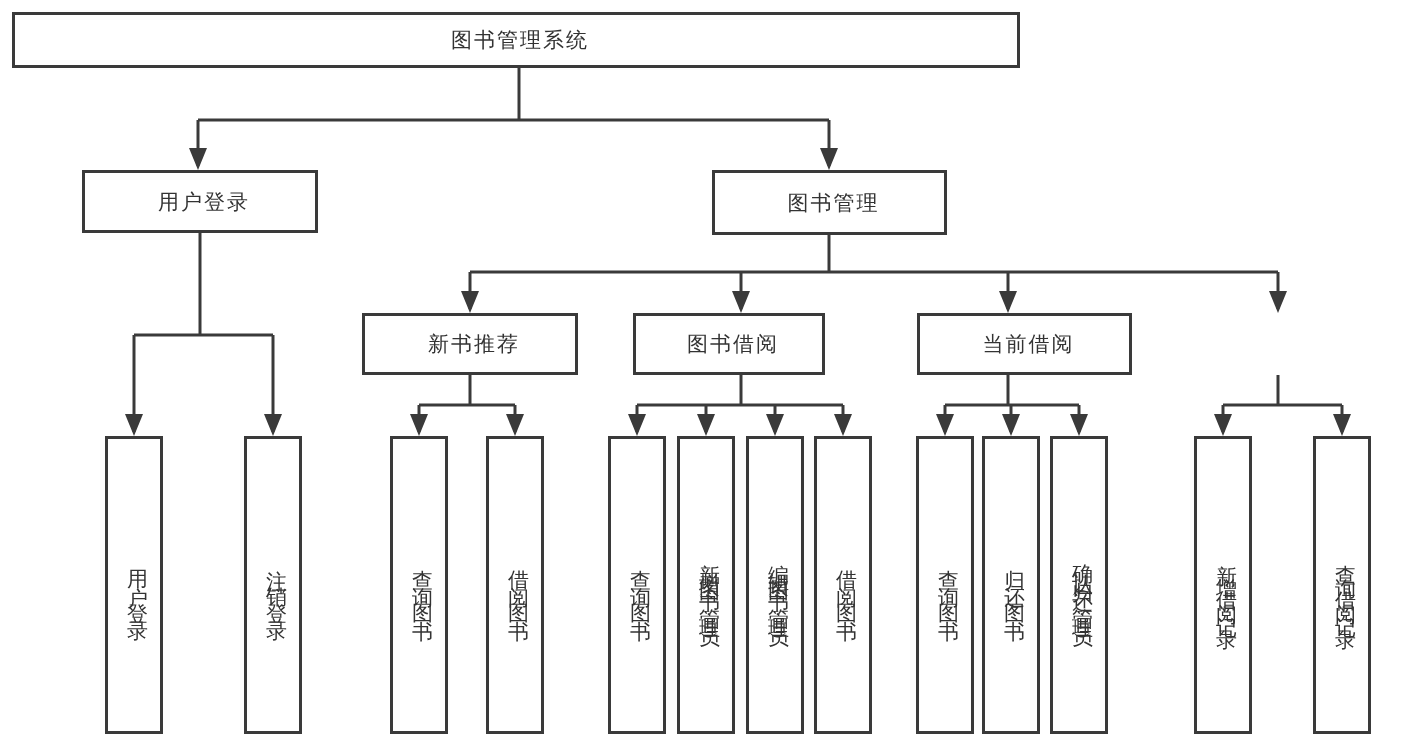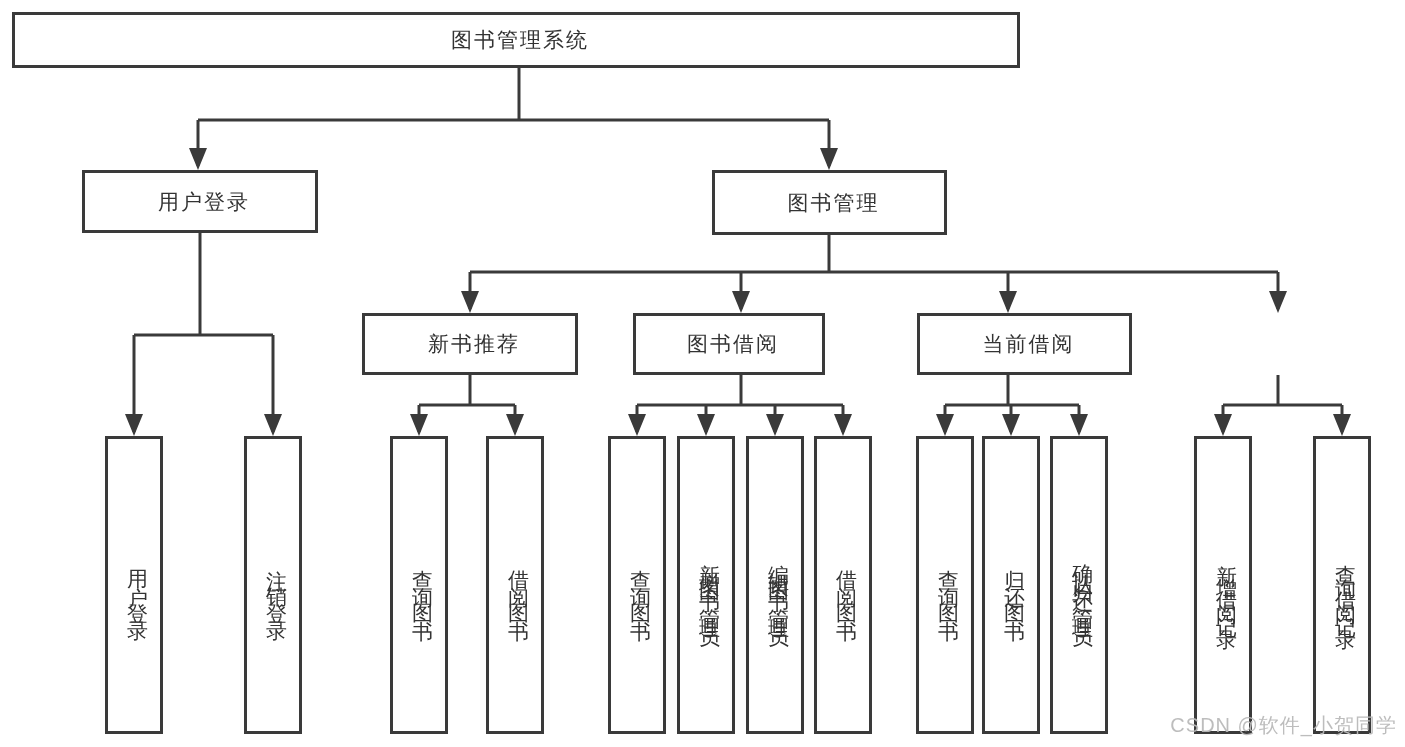--- a/index.html
+++ b/index.html
@@ -168,14 +168,13 @@
   <div class="node vnode leaf n-leaf-query2">查询图书</div>
   <div class="node vnode ls-9 leaf n-leaf-add">新增图书（管理员）</div>
   <div class="node vnode ls-9 leaf n-leaf-edit">编辑图书（管理员）</div>
   <div class="node vnode leaf n-leaf-borrow2">借阅图书</div>
   <div class="node vnode leaf n-leaf-query3">查询图书</div>
   <div class="node vnode leaf n-leaf-return">归还图书</div>
   <div class="node vnode ls-9 leaf n-leaf-confirm">确认归还（管理员）</div>
   <div class="node vnode ls-6 leaf n-leaf-addrec">新增借阅记录</div>
   <div class="node vnode ls-6 leaf n-leaf-queryrec">查询借阅记录</div>
 
-  <div id="watermark">CSDN @软件_小贺同学</div>
 </div>
 
 </body></html>

